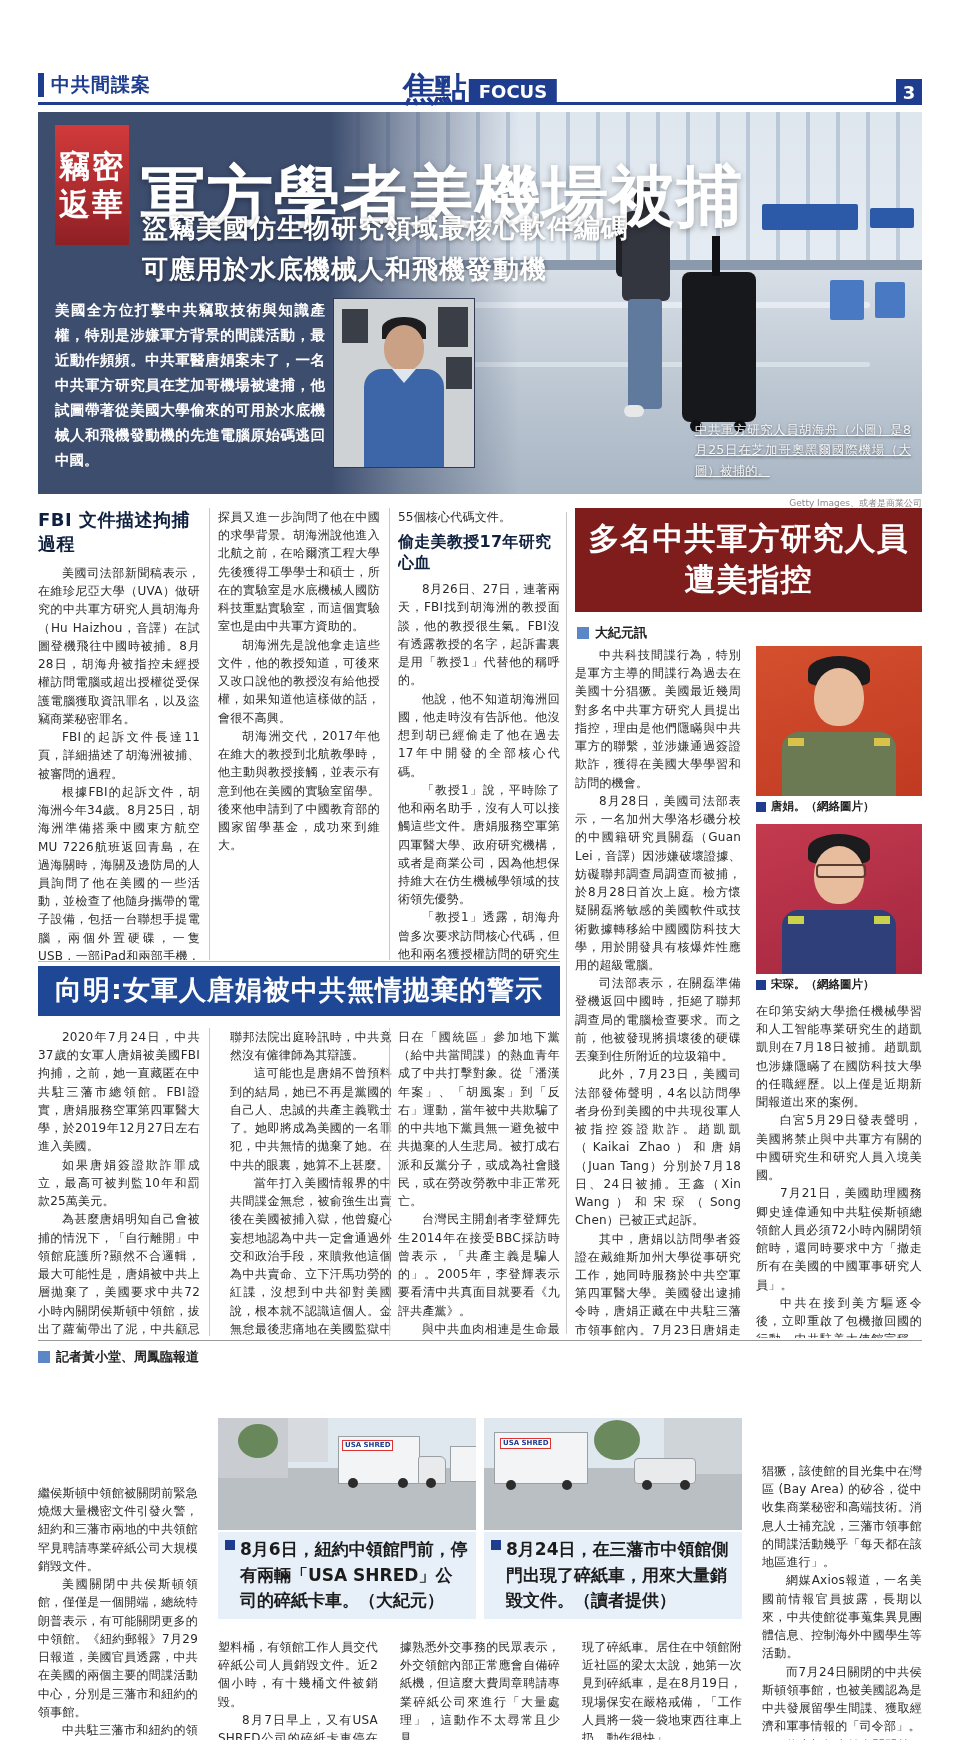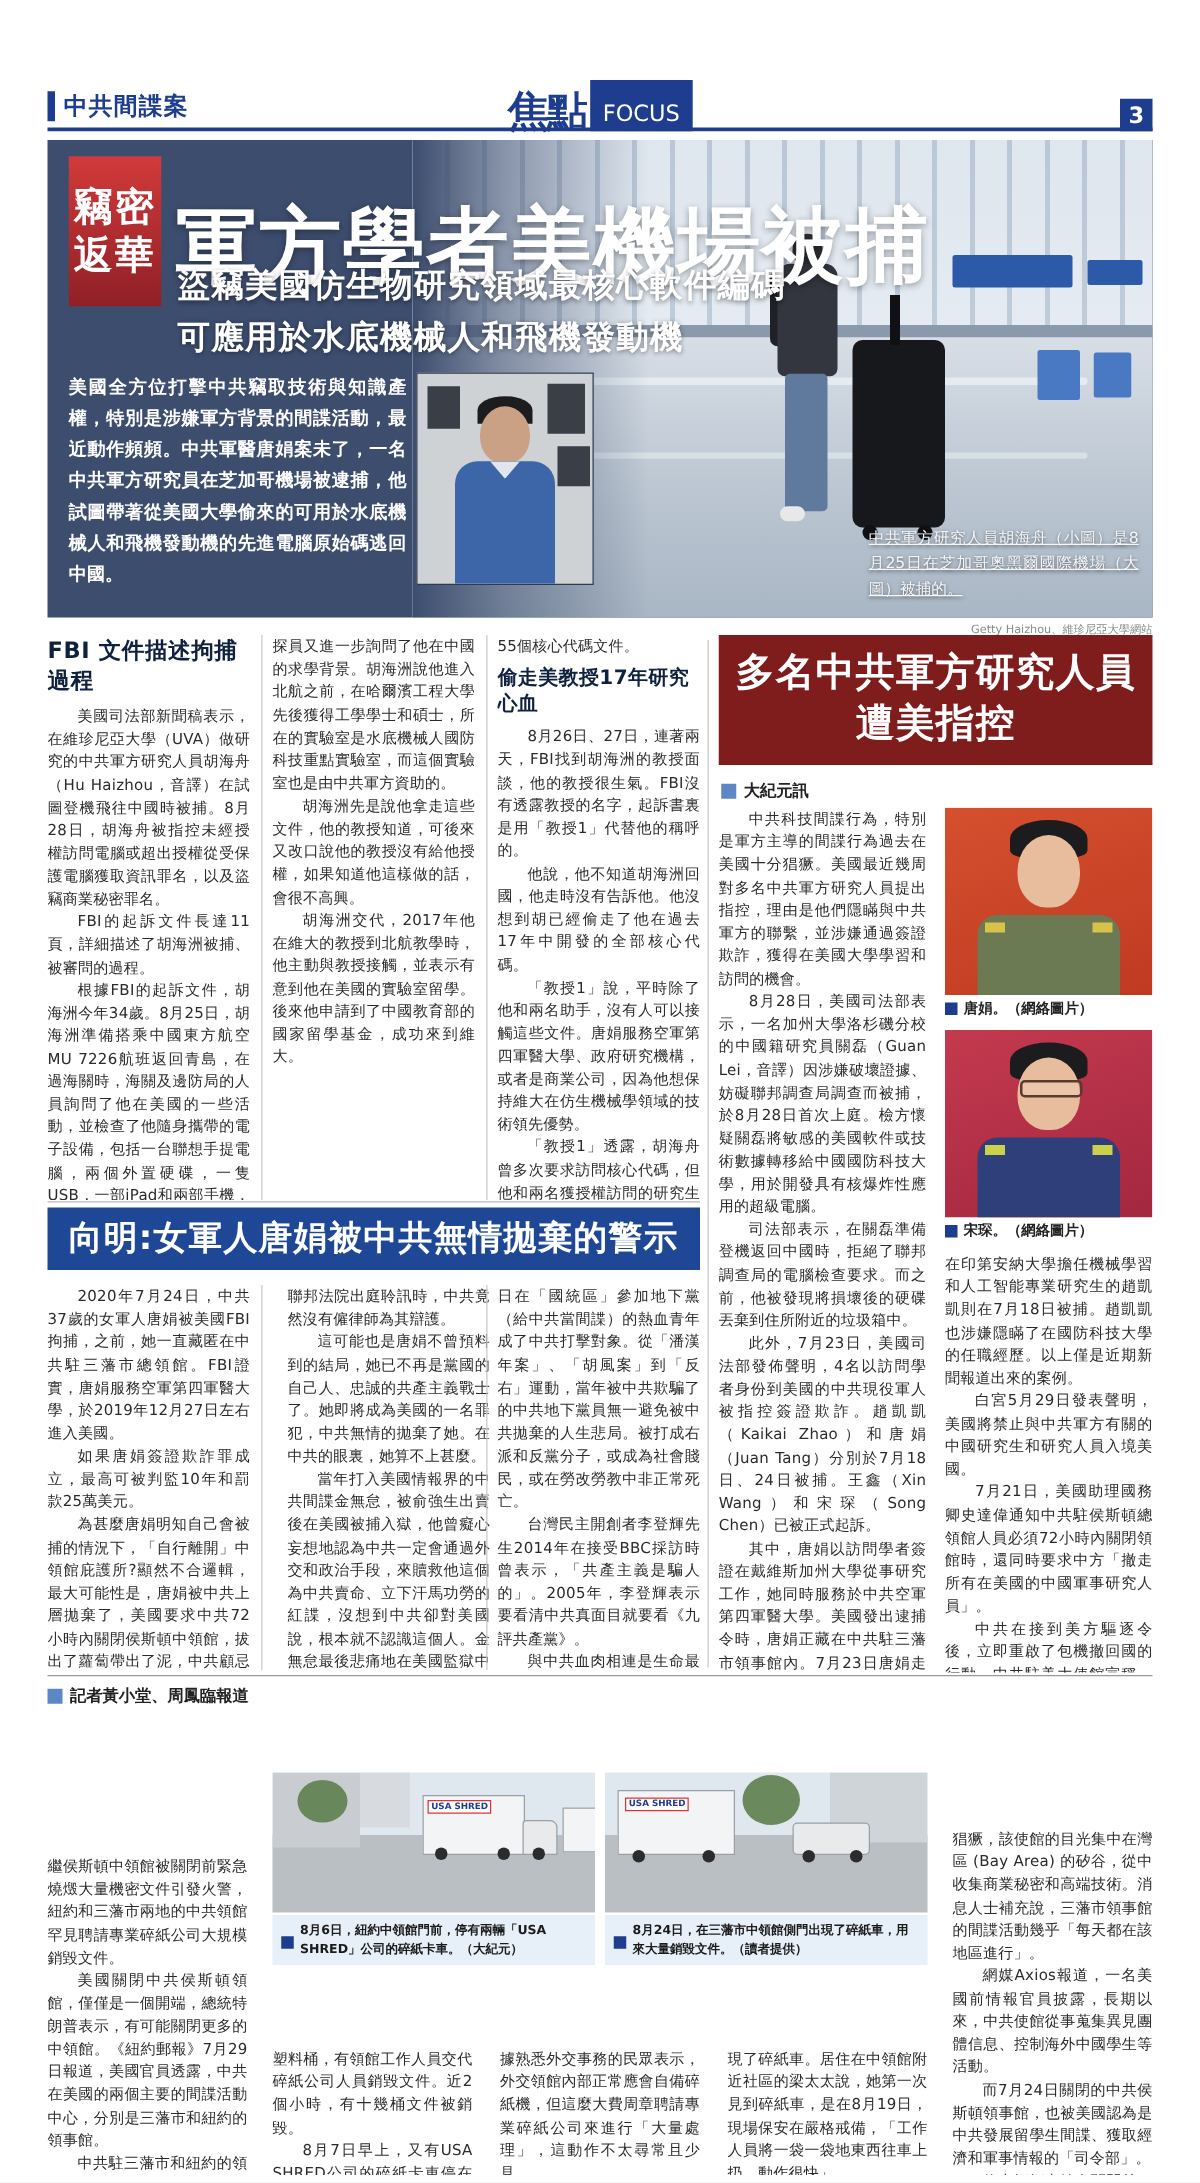--- a/index.html
+++ b/index.html
@@ -5,21 +5,21 @@
   html,body{margin:0;padding:0;background:#e9e9e9;}
   .page{position:relative;width:960px;height:1746px;background:#ffffff;margin:0 auto;overflow:hidden;
         font-family:"DejaVu Sans","Liberation Sans",sans-serif;color:#2b2b2b;}
   
   .topbar{position:absolute;left:38px;top:70px;width:884px;height:32px;border-bottom:3px solid #1e3d8f;}
   .edition{position:absolute;left:0;bottom:4px;display:flex;align-items:center;gap:7px;}
   .edition .bar{width:6px;height:24px;background:#1e3d8f;}
   .edition .txt{font-size:19px;font-weight:bold;color:#1e3d8f;letter-spacing:1px;}
   .seclogo{position:absolute;left:50%;transform:translateX(-50%);bottom:-3px;display:flex;align-items:flex-end;gap:4px;}
   .seclogo .cn{font-size:33px;font-weight:900;color:#1e3d8f;letter-spacing:-2px;line-height:1;}
-  .seclogo .en{background:#1e3d8f;color:#fff;font-weight:normal;font-size:18px;padding:19px 10px 4px;line-height:1;}
+  .seclogo .en{background:#1e3d8f;color:#fff;font-weight:bold;font-size:18px;padding:4px 10px 4px;line-height:1;}
   .pagenum{position:absolute;right:0;bottom:-3px;background:#1e3d8f;color:#fff;font-weight:bold;
            font-size:18px;width:26px;height:26px;display:flex;align-items:center;justify-content:center;}
   
   .feature{position:absolute;left:38px;top:112px;width:884px;height:382px;background:#3d4d6e;overflow:hidden;}
   .airport{position:absolute;left:292px;top:0;width:592px;height:382px;
            background:linear-gradient(180deg,#b8c6d8 0%,#cfd9e4 30%,#dde4ea 45%,#c2cdd8 60%,#aebccb 100%);}
   .airport .windows{position:absolute;left:0;top:0;width:100%;height:150px;
            background:repeating-linear-gradient(90deg,#e8eef4 0 26px,#b9c7d6 26px 30px);opacity:.8;}
   .airport .beam{position:absolute;left:0;top:148px;width:100%;height:10px;background:#8a99ab;}
   .airport .floor{position:absolute;left:0;top:158px;width:100%;height:224px;
@@ -109,21 +109,21 @@
   .a4 .c5{left:724px;top:66px;width:160px;bottom:0;}
   .a4 .photos{position:absolute;left:180px;top:70px;width:524px;height:112px;display:flex;gap:8px;}
   .street{position:relative;flex:1;overflow:hidden;background:linear-gradient(180deg,#dfe8ee 0 45%,#b9bfc2 45% 100%);}
   .street .tree{position:absolute;background:#5d7f4e;border-radius:50%;opacity:.9;}
   .street .bldg{position:absolute;background:#c9cdd1;top:0;}
   .street .truckbox{position:absolute;background:#f3f4f5;border:1px solid #9aa0a6;}
   .street .cab{position:absolute;background:#e8eaec;border:1px solid #9aa0a6;border-radius:3px 6px 0 0;}
   .street .tag{position:absolute;font-size:7px;font-weight:bold;color:#1e3d8f;background:#fff;padding:0 2px;border:1px solid #d33;line-height:1.3;}
   .street .wheel{position:absolute;width:10px;height:10px;background:#2c2c2c;border-radius:50%;}
   .a4 .caps{position:absolute;left:180px;top:184px;width:524px;display:flex;gap:8px;}
-  .a4 .cap{flex:1;background:#e7f0f8;padding:5px 7px;font-size:10px;font-weight:bold;line-height:1.5;color:#1b1b1b;display:flex;gap:5px;align-items:center;}
+  .a4 .cap{flex:1;background:#e7f0f8;padding:5px 7px;font-size:17px;font-weight:bold;line-height:1.5;color:#1b1b1b;display:flex;gap:5px;}
   .a4 .cap .sq{width:10px;height:10px;background:#1e3d8f;flex:0 0 auto;margin-top:3px;}
   .a4 .mid{position:absolute;top:242px;bottom:0;width:160px;overflow:hidden;}
   .a4 .c2{left:180px;} .a4 .c3{left:362px;} .a4 .c4{left:544px;}
 </style>
 </head>
 <body>
 
 <div class="page">
 
   <div class="topbar">
@@ -175,21 +175,21 @@
       <div class="frame" style="left:8px;top:10px;width:26px;height:34px;"></div>
       <div class="frame" style="left:104px;top:8px;width:30px;height:40px;"></div>
       <div class="frame" style="left:112px;top:58px;width:26px;height:32px;"></div>
       <div class="phair"></div>
         <div class="phead"></div>
         <div class="pbody"></div>
         <div class="pcollar"></div>
     </div>
     <div class="f-caption">中共軍方研究人員胡海舟（小圖）是8月25日在芝加哥奧黑爾國際機場（大圖）被捕的。</div>
   </section>
-  <div class="credit">Getty Haizhou、維珍尼亞大學網站</div>
+  <div class="credit">Getty Images、或者是商業公司</div>
 
   <article class="a1">
     <div class="col c1">
       <h3 class="subhead">FBI 文件描述拘捕過程</h3>
       <div>
           <p>美國司法部新聞稿表示，在維珍尼亞大學（UVA）做研究的中共軍方研究人員胡海舟（Hu Haizhou，音譯）在試圖登機飛往中國時被捕。8月28日，胡海舟被指控未經授權訪問電腦或超出授權從受保護電腦獲取資訊罪名，以及盜竊商業秘密罪名。</p>
           <p>FBI的起訴文件長達11頁，詳細描述了胡海洲被捕、被審問的過程。</p>
           <p>根據FBI的起訴文件，胡海洲今年34歲。8月25日，胡海洲準備搭乘中國東方航空MU 7226航班返回青島，在過海關時，海關及邊防局的人員詢問了他在美國的一些活動，並檢查了他隨身攜帶的電子設備，包括一台聯想手提電腦，兩個外置硬碟，一隻USB，一部iPad和兩部手機，發現了大約9,600個F90源文件。</p>
         </div>
     </div>

